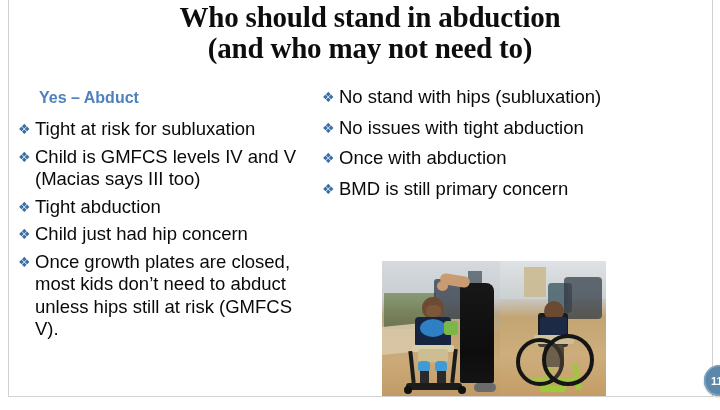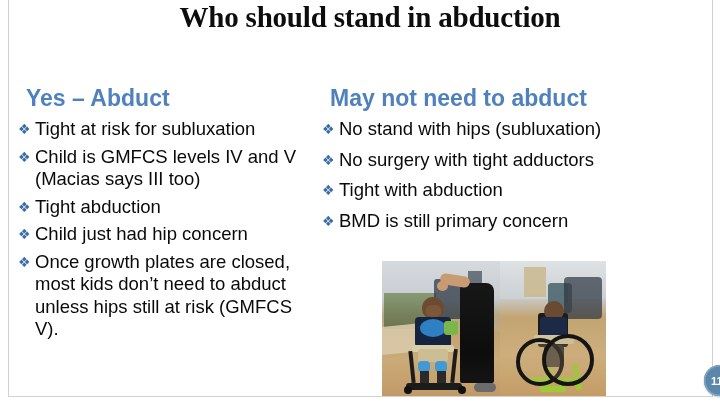--- a/index.html
+++ b/index.html
@@ -43,23 +43,23 @@
   .title .ln{display:block;padding-left:20px;}
   
   .col{
     position:absolute;
   }
   .col-left{left:18px;top:86px;width:300px;}
   .col-right{left:322px;top:86px;width:390px;}
   .col-head{
     color:#4f81bd;
     font-weight:bold;
-    font-size:23px;
+    font-size:16px;
     line-height:24px;
-    margin:0 0 8px 8px;
+    margin:0 0 8px 21px;
     white-space:nowrap;
   }
   .bullets{
     list-style:none;
     margin:0;padding:0;
   }
   .bullets li{
     position:relative;
     color:#0a0a0a;
     font-size:18.5px;
@@ -296,20 +296,21 @@
 <body>
 
 <div id="slide">
 
   <div class="rule-left"></div>
   <div class="rule-right"></div>
   <div class="rule-bottom"></div>
 
   <div class="title">
     <span class="ln">Who should stand in abduction</span>
+    <span class="ln">(and who may not need to)</span>
   </div>
 
   <div class="col col-left">
     <div class="col-head">Yes – Abduct</div>
     <ul class="bullets">
       <li>
         <span class="bul">❖</span>
         <span class="txt">Tight at risk for subluxation</span>
       </li>
       <li>
@@ -325,33 +326,32 @@
         <span class="txt">Child just had hip concern</span>
       </li>
       <li>
         <span class="bul">❖</span>
         <span class="txt">Once growth plates are closed, most kids don’t need to abduct unless hips still at risk (GMFCS V).</span>
       </li>
     </ul>
   </div>
 
   <div class="col col-right">
-    <div class="col-head">May not need to abduct</div>
     <ul class="bullets">
       <li>
         <span class="bul">❖</span>
         <span class="txt">No stand with hips (subluxation)</span>
       </li>
       <li>
         <span class="bul">❖</span>
-        <span class="txt">No surgery with tight adductors</span>
-      </li>
-      <li>
-        <span class="bul">❖</span>
-        <span class="txt">Tight with abduction</span>
+        <span class="txt">No issues with tight abduction</span>
+      </li>
+      <li>
+        <span class="bul">❖</span>
+        <span class="txt">Once with abduction</span>
       </li>
       <li>
         <span class="bul">❖</span>
         <span class="txt">BMD is still primary concern</span>
       </li>
     </ul>
   </div>
 
   <div class="photo">
     <div class="pane pane-a">

